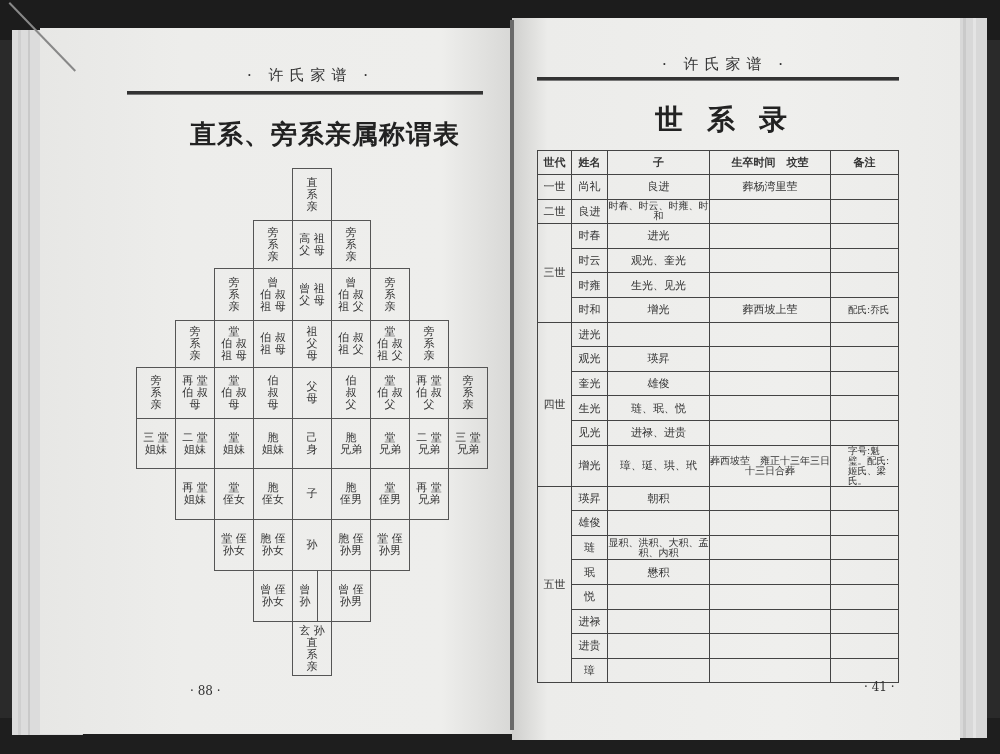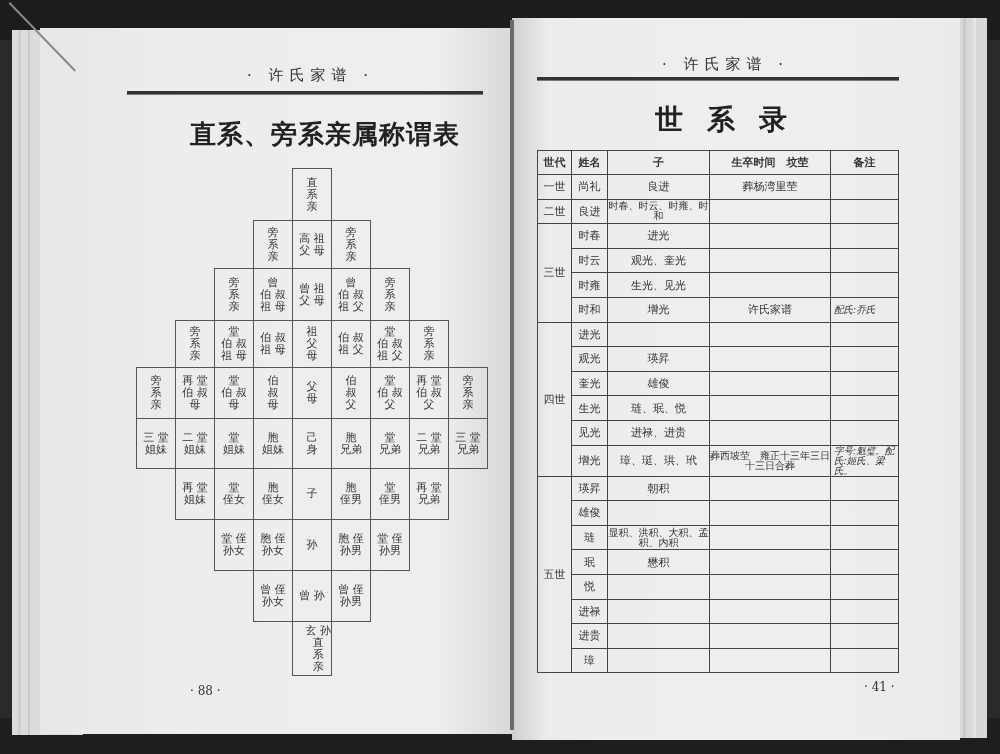--- a/index.html
+++ b/index.html
@@ -41,21 +41,21 @@
     font-size:11px; line-height:12px; color:#333; background:transparent; }
   .kin-cell span { display:block; white-space:pre-line; }
 
   
   .gtable { position:absolute; left:537px; top:150px; border-collapse:collapse;
     font-family:"DejaVu Sans", "Liberation Sans", sans-serif; font-size:11px; color:#333; }
   .gtable th, .gtable td { border:1px solid #444; padding:0; text-align:center; vertical-align:middle; }
   .gtable th { height:23px; font-weight:bold; font-size:11px;margin-left:42px; }
   .gtable td { height:23.6px; line-height:11px; }
   .gtable td.small { font-size:10px; line-height:10px; }
-  .gtable td.note { font-size:9.5px; line-height:10px; text-align:left; padding-left:3px;font-style:italic; }
+  .gtable td.note { font-size:9.5px; line-height:10px; text-align:left; padding-left:17px; }
 
   .page-num { position:absolute; font-size:12px; color:#333; }
 </style>
 </head>
 <body>
 
 <div class="bg-top"></div>
 <div class="bg-bottom"></div>
 <div class="page-stack-left"></div>
 <div class="page-stack-right"></div>
@@ -268,28 +268,28 @@
 孙男</span>
     </div>
     <div class="kin-cell" style="left: 370px; top: 519px; width: 40px; height: 52px;">
       <span>堂 侄
 孙男</span>
     </div>
     <div class="kin-cell" style="left: 253px; top: 570px; width: 40px; height: 52px;">
       <span>曾 侄
 孙女</span>
     </div>
-    <div class="kin-cell" style="left: 292px; top: 570px; width: 40px; height: 52px;">
+    <div class="kin-cell" style="left: 292px; top: 570px; width: 26px; height: 52px;">
       <span>曾 孙</span>
     </div>
     <div class="kin-cell" style="left: 331px; top: 570px; width: 40px; height: 52px;">
       <span>曾 侄
 孙男</span>
     </div>
-    <div class="kin-cell" style="left: 292px; top: 621px; width: 40px; height: 55px; justify-content: flex-end;">
+    <div class="kin-cell" style="left: 292px; top: 621px; width: 40px; height: 55px;">
       <span>玄 孙
 直
 系
 亲</span>
     </div>
   </div>
 <div class="page-num" style="left:142px;top:684px;margin-left:48px;">· 88 ·</div>
 
 <div class="running-head" style="left:662px;top:55px;">· 许氏家谱 ·</div>
 <div class="head-rule" style="left:537px;top:77px;width:362px;"></div>
@@ -342,21 +342,21 @@
       </tr>
       <tr>
         <td>时雍</td>
         <td>生光、见光</td>
         <td></td>
         <td class="note"></td>
       </tr>
       <tr>
         <td>时和</td>
         <td>增光</td>
-        <td>许氏家谱</td>
+        <td>葬西坡上茔</td>
         <td class="note">配氏:乔氏</td>
       </tr>
       <tr>
         <td rowspan="6">四世</td>
         <td>进光</td>
         <td></td>
         <td></td>
         <td class="note"></td>
       </tr>
       <tr>

